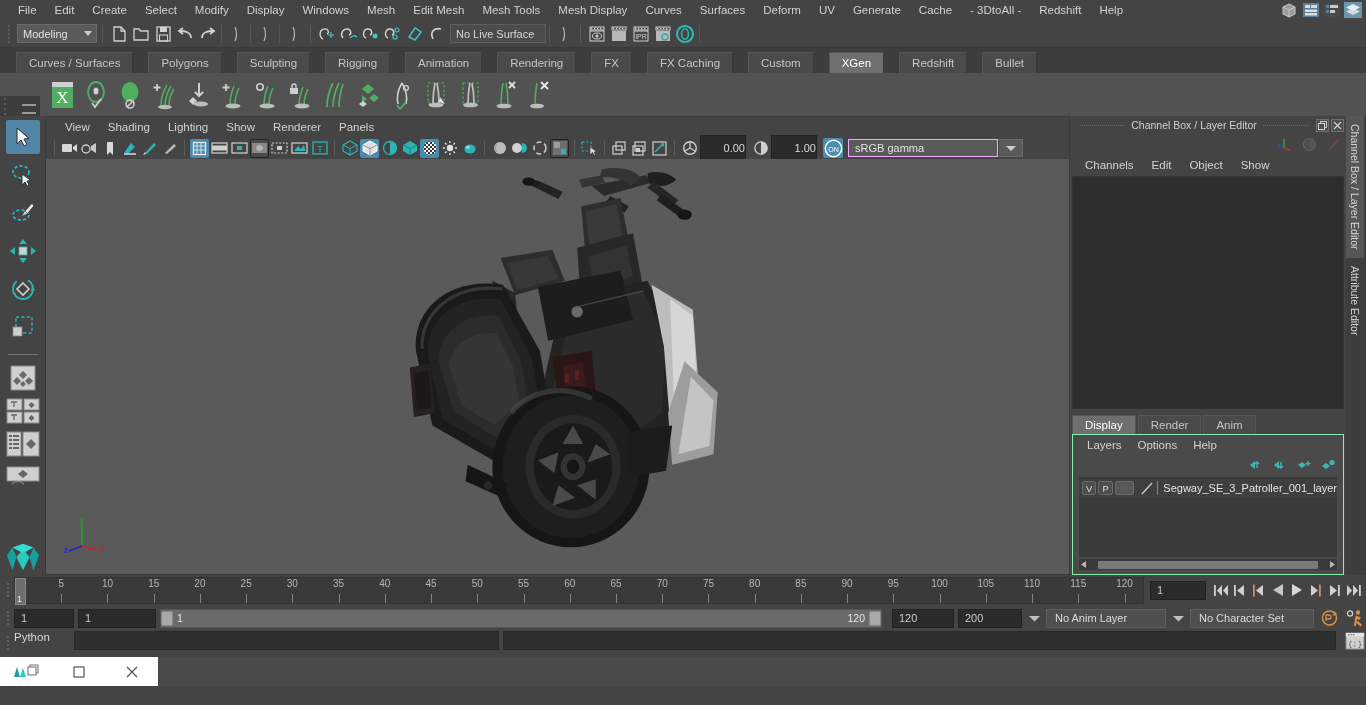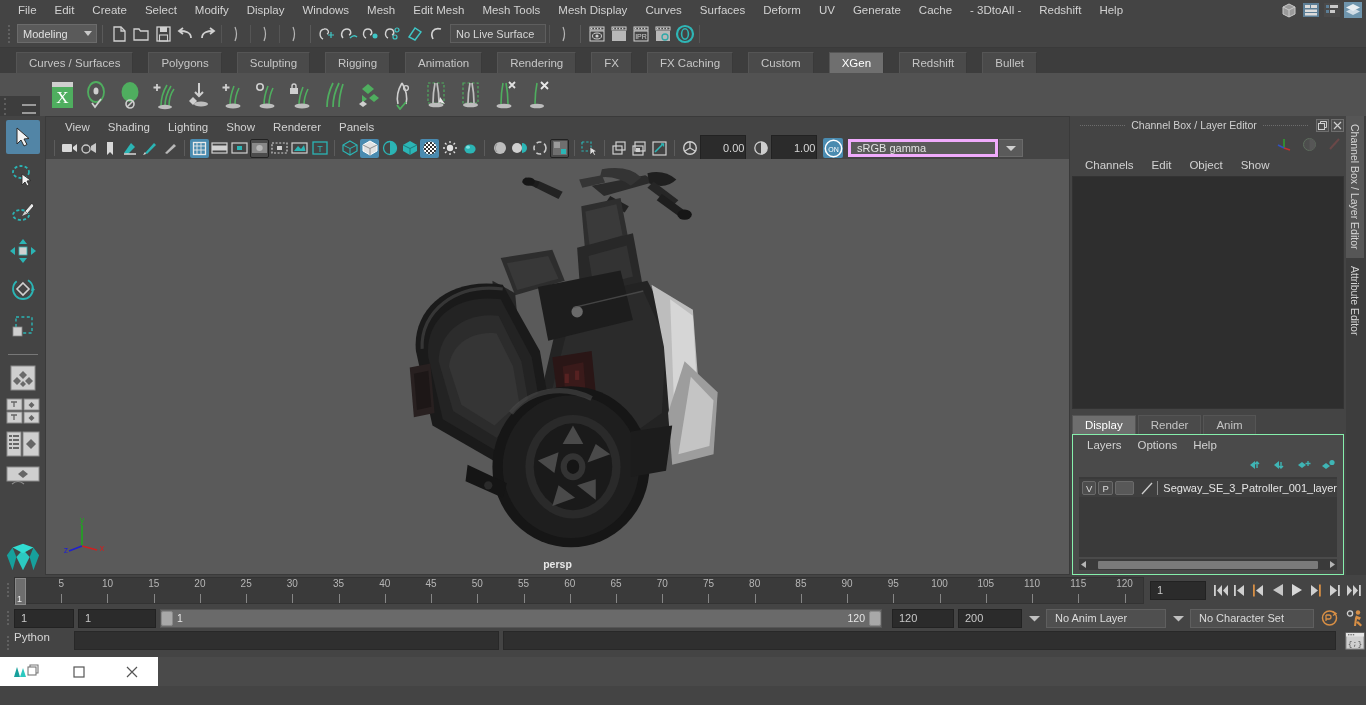--- a/index.html
+++ b/index.html
@@ -78,22 +78,22 @@
   
   .vp { flex:1; background:#444; display:flex; flex-direction:column; border:1px solid #3a3a3a; margin:0 0 0 0;}
   .vpmenu { height:20px; display:flex; align-items:center; padding-left:10px; background:#444;}
   .vpmenu .mi { padding:0 9px; font-size:11.5px; color:#d2d2d2; }
   .vptool { height:22px; display:flex; align-items:center; background:#444; padding-left:4px; gap:1px;}
   .vi { width:19px; height:19px; display:flex; align-items:center; justify-content:center; border-radius:2px;}
   .vi.on { background:#4a8bb0; }
   .vi.framed { border:1px solid #222; background:#4b4b4b;}
   .vsep { width:1px; height:16px; background:#5c5c5c; margin:0 4px;}
   .numfield { width:46px; height:27px; background:#2b2b2b; border:1px solid #222;
-              color:#d8d8d8; font-size:11px; display:flex; align-items:center; padding-left:22px;}
-  .gammasel { width:150px; height:18px; background:#5a5a5a; border:3px solid #f0abfc; display:flex;
+              color:#d8d8d8; font-size:11px; display:flex; align-items:center; padding-left:2px;justify-content:flex-end;}
+  .gammasel { width:150px; height:18px; background:#5a5a5a; border:1px solid #f0abfc; display:flex;
               align-items:center; padding-left:6px; font-size:11px; color:#e2e2e2; }
   .gammaarrow { width:24px; height:18px; background:#5a5a5a; border:1px solid #6a6a6a; border-left:none;
               display:flex; align-items:center; justify-content:center;}
   .canvas { flex:1; background:#5a5a5a; position:relative; overflow:hidden; }
   .persp-label { position:absolute; bottom:4px; left:0; right:0; text-align:center;
                  font-size:10.5px; font-weight:bold; color:#e8e8e8;}
   .axisgiz { position:absolute; left:18px; bottom:14px; }
 
   
   .rpanel { width:296px; background:#444; display:flex; flex-direction:column; position:relative;}
@@ -1004,21 +1004,20 @@
         <div class="axisgiz">
           <svg width="46" height="44" viewBox="0 0 46 44">
             <line x1="18" y1="30" x2="18" y2="9" stroke="#1fa81f" stroke-width="1.6"></line>
             <line x1="18" y1="30" x2="33" y2="34" stroke="#d02020" stroke-width="1.6"></line>
             <line x1="18" y1="30" x2="5" y2="35" stroke="#2020d0" stroke-width="1.6"></line>
             <text x="18" y="7" font-size="9" fill="#1fa81f" text-anchor="middle" font-family="Liberation Sans">y</text>
             <text x="38" y="35" font-size="9" fill="#d02020" text-anchor="middle" font-family="Liberation Sans">x</text>
             <text x="2" y="37" font-size="9" fill="#2020d0" text-anchor="middle" font-family="Liberation Sans">z</text>
           </svg>
         </div>
-        <div class="persp-label">persp</div>
       </div>
     </div>
 
     <div class="rpanel">
       <div class="rpanel-title" style="display:flex;padding:0 22px 0 4px;">
         <span class="dotline"></span>
         <span>Channel Box / Layer Editor</span>
         <span class="dotline"></span>
         <span class="winbtn">
           <svg width="9" height="9" viewBox="0 0 9 9">

